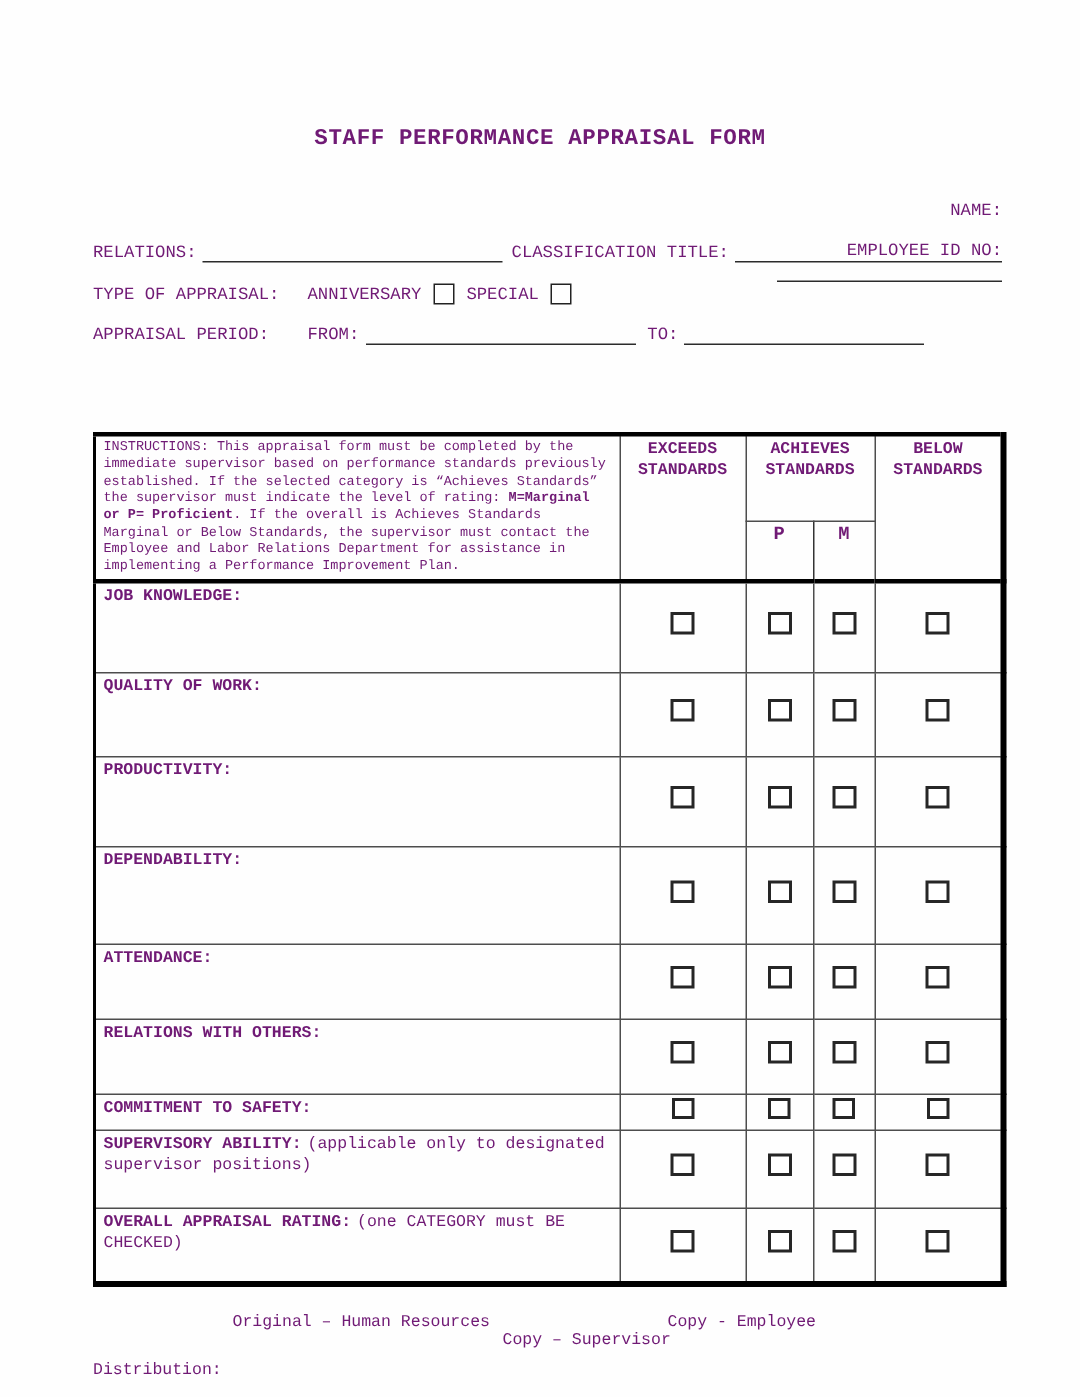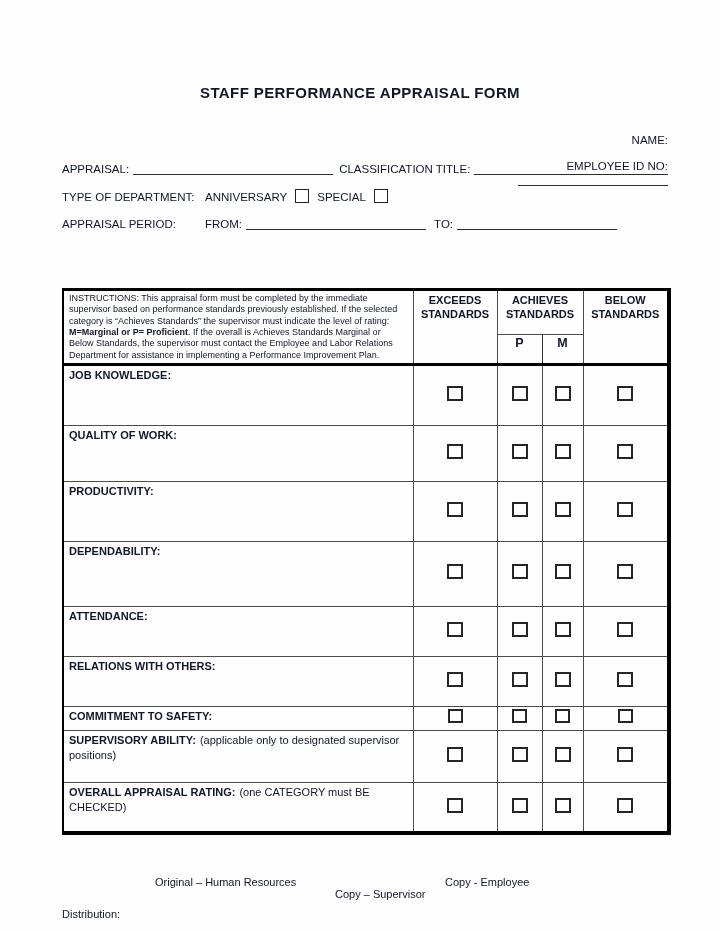--- a/index.html
+++ b/index.html
@@ -1,19 +1,19 @@
 <!DOCTYPE html>
 <html><head>
 <meta charset="utf-8">
 <style>
   html,body { margin:0; padding:0; }
   .page {
     position:relative; width:720px; height:931px;
-    background:#fefefe; color:#0f172a;
-    font-family:Liberation Sans, sans-serif;
+    background:#fefefe; color:#701a75;
+    font-family:Liberation Mono, monospace;
     overflow:hidden;
   }
   .title {
     position:absolute; top:84px; left:0; width:720px;
     text-align:center; font-weight:bold; font-size:15px; letter-spacing:0.4px;
   }
   .fieldrow {
     position:absolute; left:62px; width:606px;
     display:flex; align-items:flex-end; font-size:11.5px; white-space:nowrap;
   }
@@ -90,28 +90,28 @@
   <div class="title">STAFF PERFORMANCE APPRAISAL FORM</div>
 
   <div class="fieldrow row-name">
     <span>NAME:</span>
     <span class="blank grow ml4"></span>
     <span class="ml6">EMPLOYEE ID NO:</span>
     <span class="blank w150 ml4"></span>
   </div>
 
   <div class="fieldrow row-dept">
-    <span>APPRAISAL:</span>
+    <span>RELATIONS:</span>
     <span class="blank w200 ml4"></span>
     <span class="ml6">CLASSIFICATION TITLE:</span>
     <span class="blank grow ml4"></span>
   </div>
 
   <div class="fieldrow row-type">
-    <span class="typelabel">TYPE OF DEPARTMENT:</span>
+    <span class="typelabel">TYPE OF APPRAISAL:</span>
     <span>ANNIVERSARY</span>
     <span class="box"></span>
     <span class="ml8">SPECIAL</span>
     <span class="box"></span>
   </div>
 
   <div class="fieldrow row-period">
     <span class="typelabel">APPRAISAL PERIOD:</span>
     <span>FROM:</span>
     <span class="blank w180 ml4"></span>

